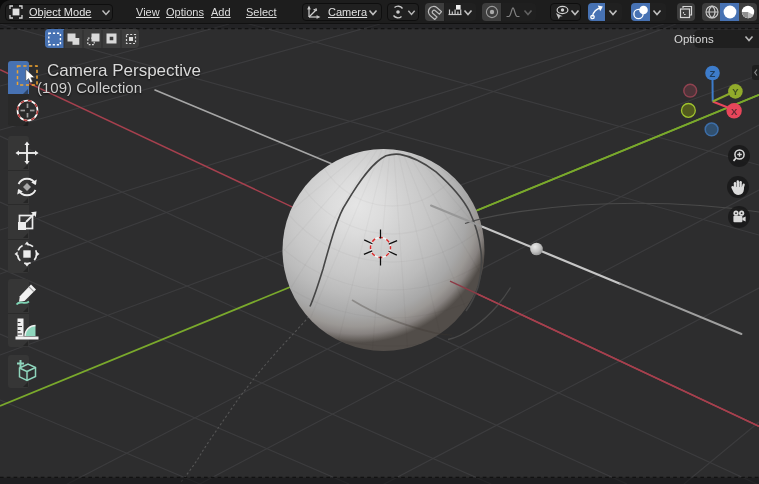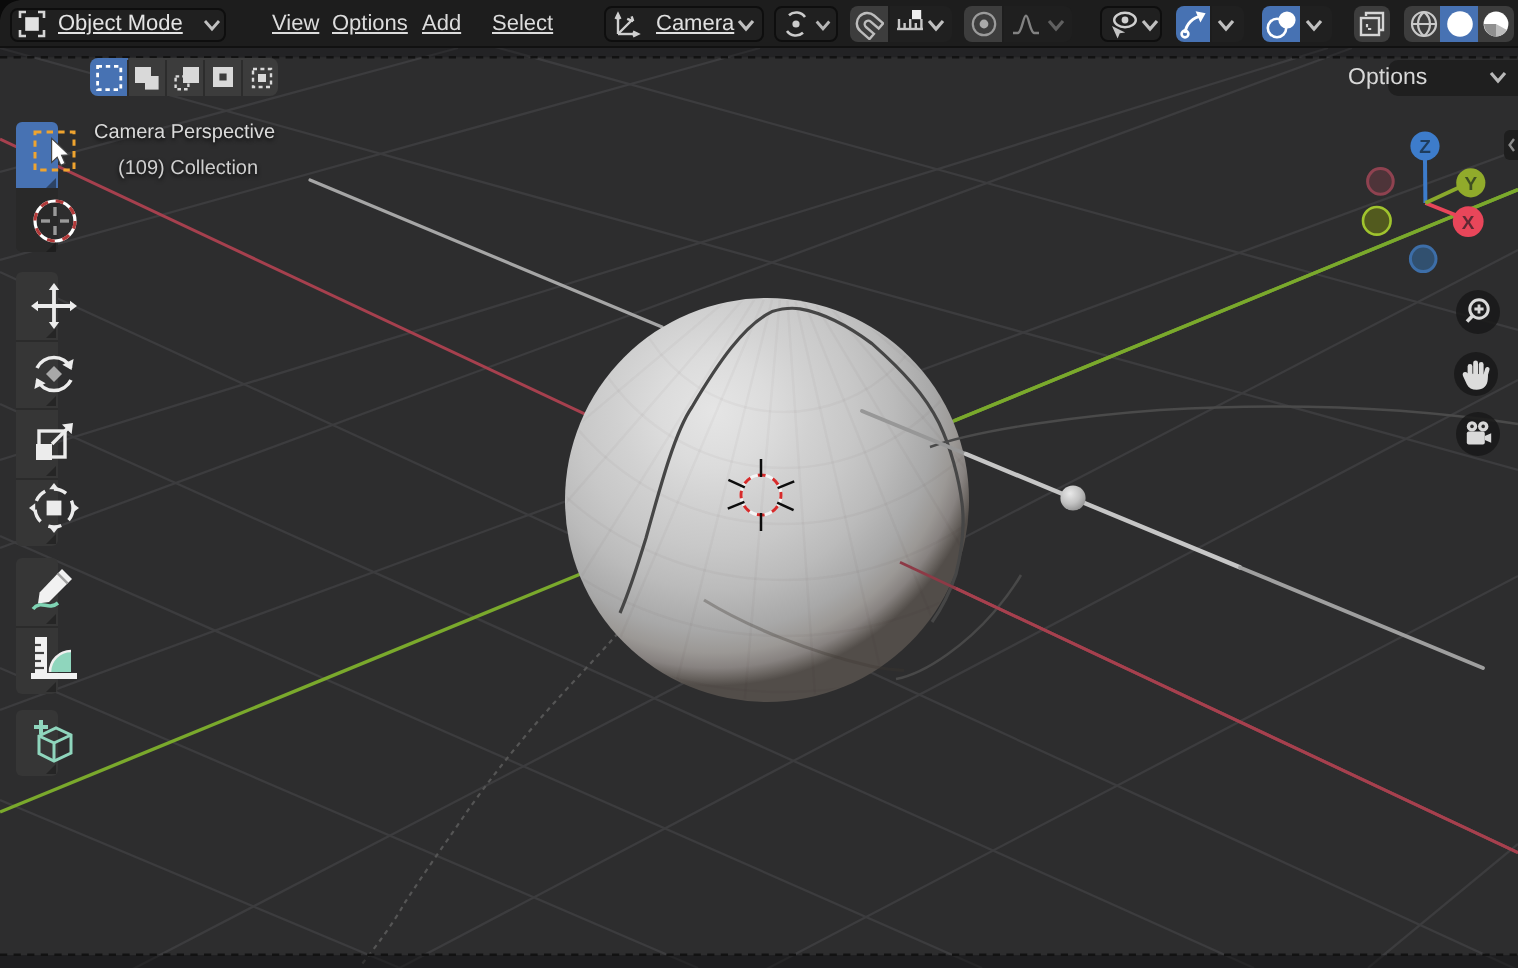--- a/index.html
+++ b/index.html
@@ -302,22 +302,22 @@
     <rect x="84" y="8" width="4" height="4" fill="#d9d9d9"></rect>
   </g>
 </svg>
 
 <div class="abs" style="left:694px;top:29.5px;width:66px;height:18.4px;background:#1f1f1f;border-radius:5px 0 0 5px"></div>
 <div class="abs" style="left:674px;top:29.5px;width:50px;height:18.4px;color:#d8d8d8;font-size:11.5px;line-height:18.4px">Options</div>
 <svg class="abs" width="10" height="8" viewBox="0 0 10 8" style="left:744px;top:35px">
       <path d="M1.5,1.5 L5,5.5 L8.5,1.5" stroke="#b8b8b8" stroke-width="1.6" fill="none"></path>
     </svg>
 
-<div class="abs" style="left:47px;top:61px;font-size:10px;color:#dadada;text-shadow:0 1px 2px rgba(0,0,0,.8)">Camera Perspective</div>
-<div class="abs" style="left:59px;top:79px;font-size:10px;color:#cfcfcf;text-shadow:0 1px 2px rgba(0,0,0,.8)">(109) Collection</div>
+<div class="abs" style="left:47px;top:61px;font-size:17px;color:#dadada;text-shadow:0 1px 2px rgba(0,0,0,.8)">Camera Perspective</div>
+<div class="abs" style="left:37px;top:79px;font-size:15px;color:#cfcfcf;text-shadow:0 1px 2px rgba(0,0,0,.8)">(109) Collection</div>
 
 <div class="abs" style="left:8px;top:61px;width:20.6px;height:33px;background:#4772b3;border-radius:3px 3px 0 0"></div>
 <div class="abs" style="left:8px;top:94px;width:20.6px;height:32px;background:#292929;border-radius:0 0 3px 3px"></div>
 <div class="abs" style="left:8px;top:136px;width:20.6px;height:137px;background:#363636;border-radius:3px"></div>
 <div class="abs" style="left:8px;top:279px;width:20.6px;height:68px;background:#363636;border-radius:3px"></div>
 <div class="abs" style="left:8px;top:354.5px;width:20.6px;height:33.3px;background:#363636;border-radius:3px"></div>
 
 <div class="abs" style="left:8px;top:170px;width:20.6px;height:1px;background:#2b2b2b"></div>
 <div class="abs" style="left:8px;top:204px;width:20.6px;height:1px;background:#2b2b2b"></div>
 <div class="abs" style="left:8px;top:238.5px;width:20.6px;height:1px;background:#2b2b2b"></div>

